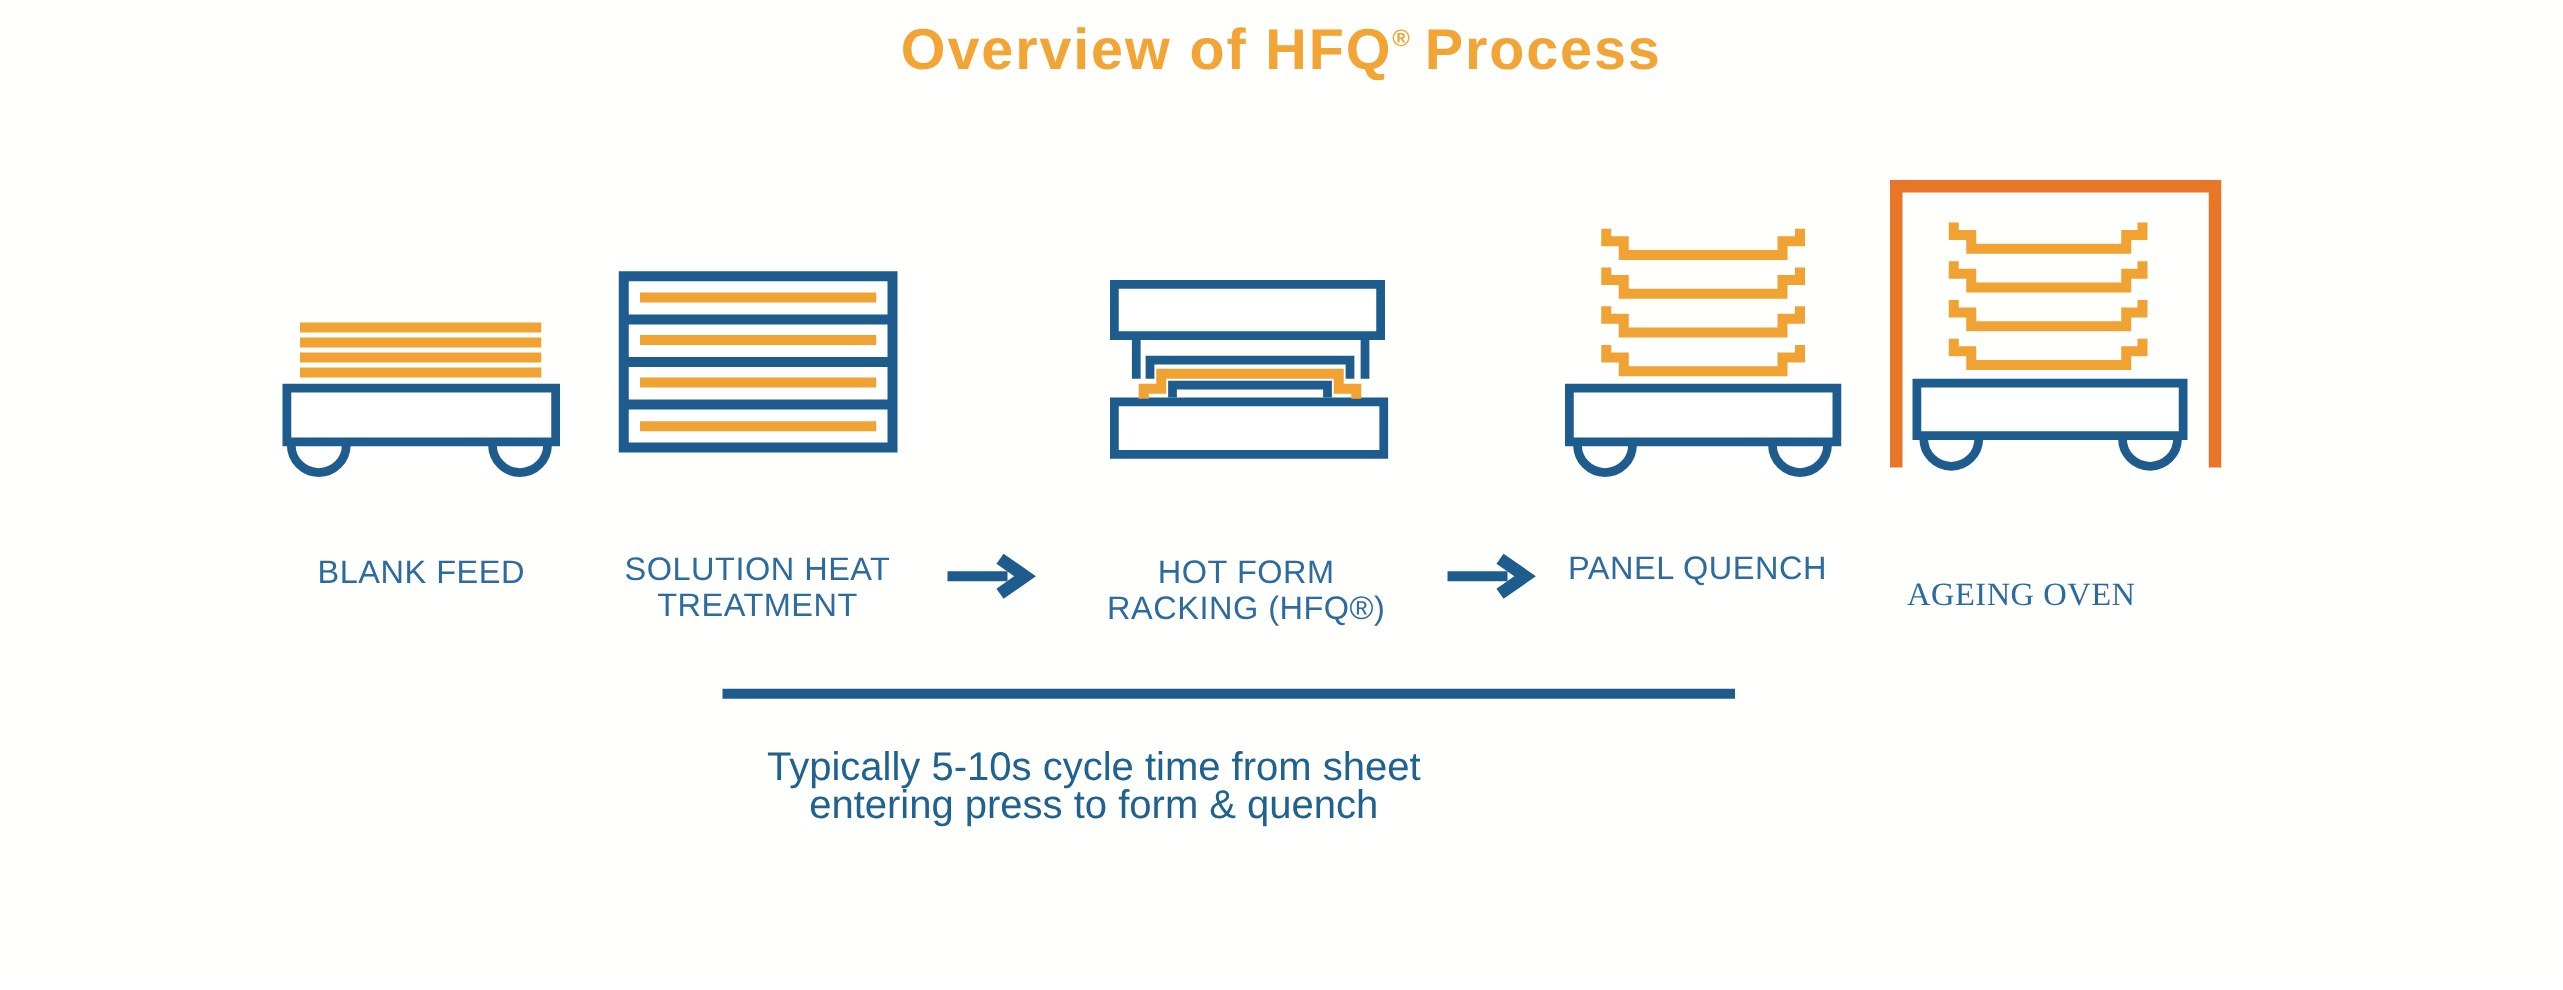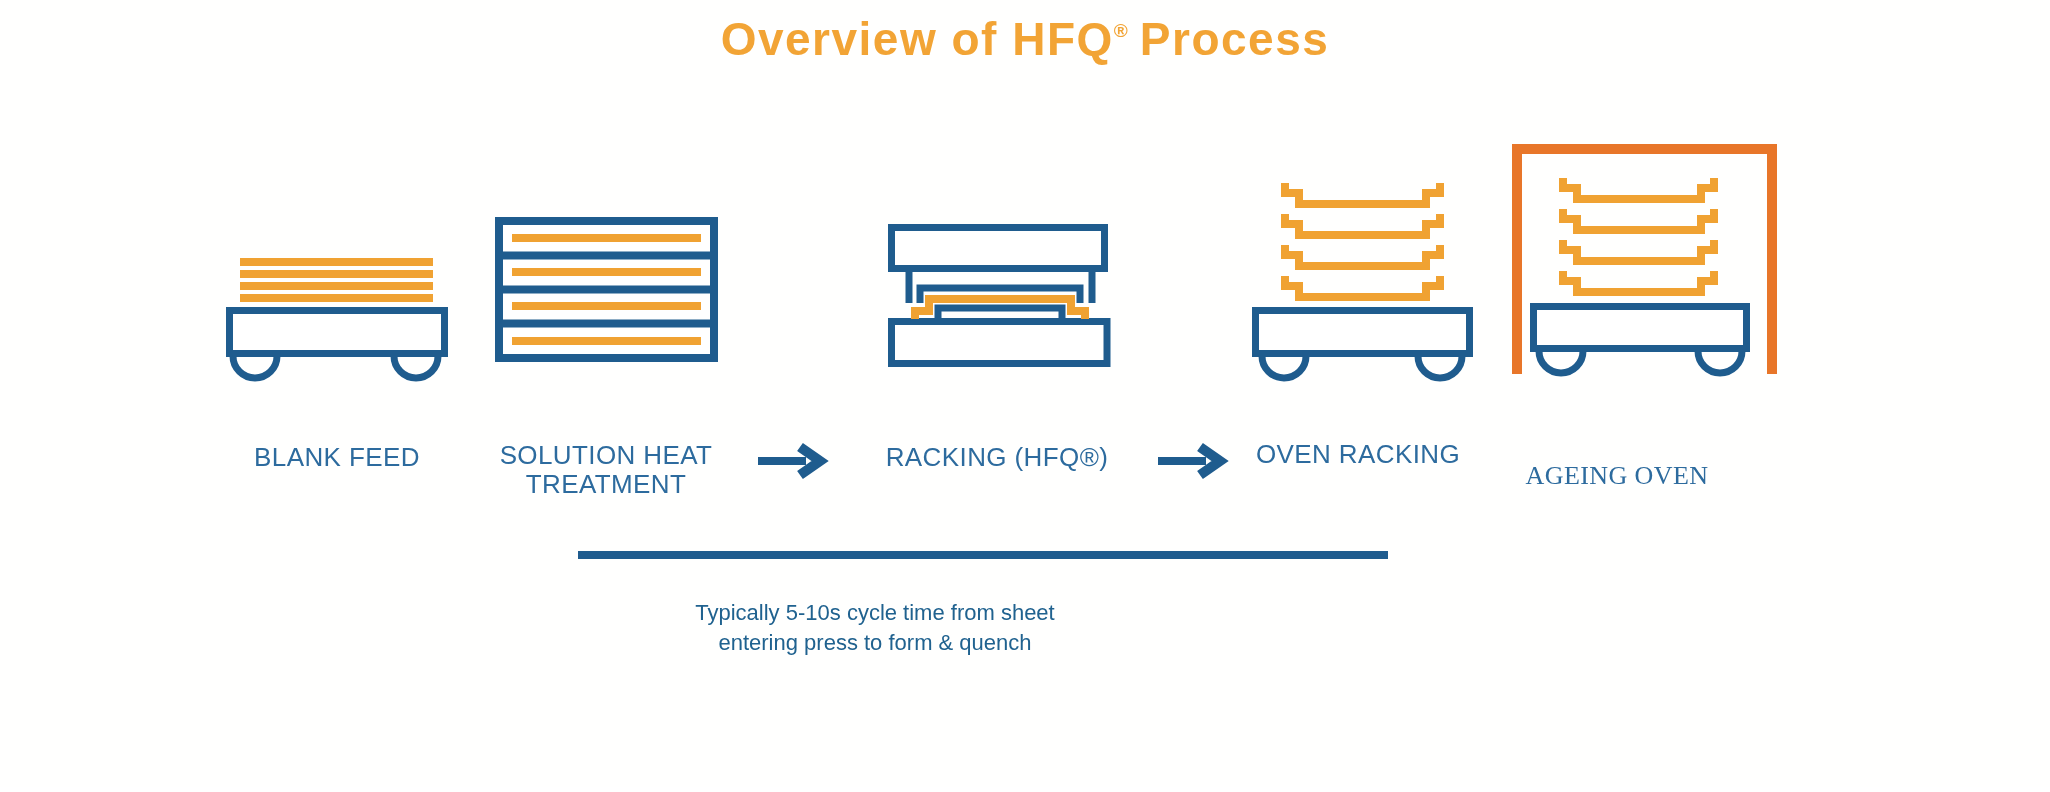--- a/index.html
+++ b/index.html
@@ -48,21 +48,21 @@
   #label-racking    { left:1198px; top:440px; }
   #label-oven       { left:1457px; top:461px;font-family:Liberation Serif, serif; }
 
   
   .hline {
     position:absolute; left:578px; top:551px; width:810px; height:8px;
     background:#1F5C8E;
   }
   .caption {
     position:absolute; left:475px; top:598px; width:800px;
-    text-align:center; color:#20628F; font-size:22px; line-height:30px;
+    text-align:center; color:#20628F; font-size:32px; line-height:30px;
   }
   .caption span { display:block; }
 </style>
 </head>
 <body>
 
 <div class="canvas">
 
   <div class="title">
     <span>Overview of HFQ</span><span class="reg">®</span><span class="suffix">Process</span>
@@ -142,24 +142,25 @@
   </svg>
 
   <div class="stage-label" id="label-solution">
     <span>SOLUTION HEAT</span>
     <span>TREATMENT</span>
   </div>
   <div class="stage-label" id="label-blank-feed">
     <span>BLANK FEED</span>
   </div>
   <div class="stage-label" id="label-press">
+    <span>HOT FORM</span>
     <span>RACKING (HFQ®)</span>
   </div>
   <div class="stage-label" id="label-racking">
-    <span>OVEN RACKING</span>
+    <span>PANEL QUENCH</span>
   </div>
   <div class="stage-label" id="label-oven">
     <span>AGEING OVEN</span>
   </div>
 
   <div class="hline"></div>
   <div class="caption">
     <span>Typically 5-10s cycle time from sheet</span>
     <span>entering press to form &amp; quench</span>
   </div>

